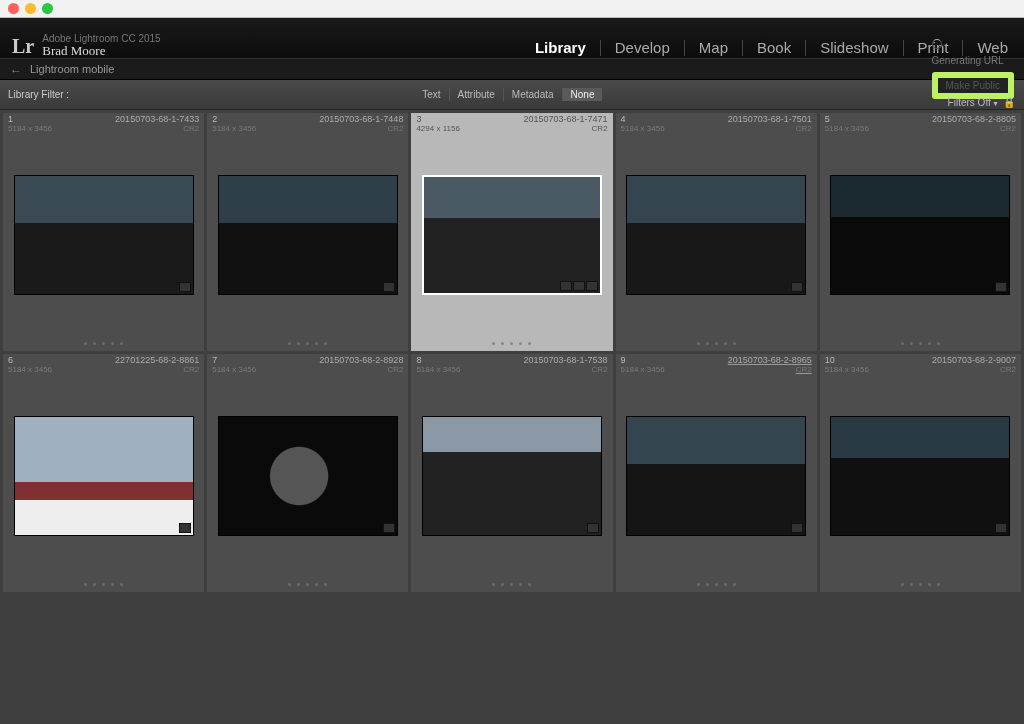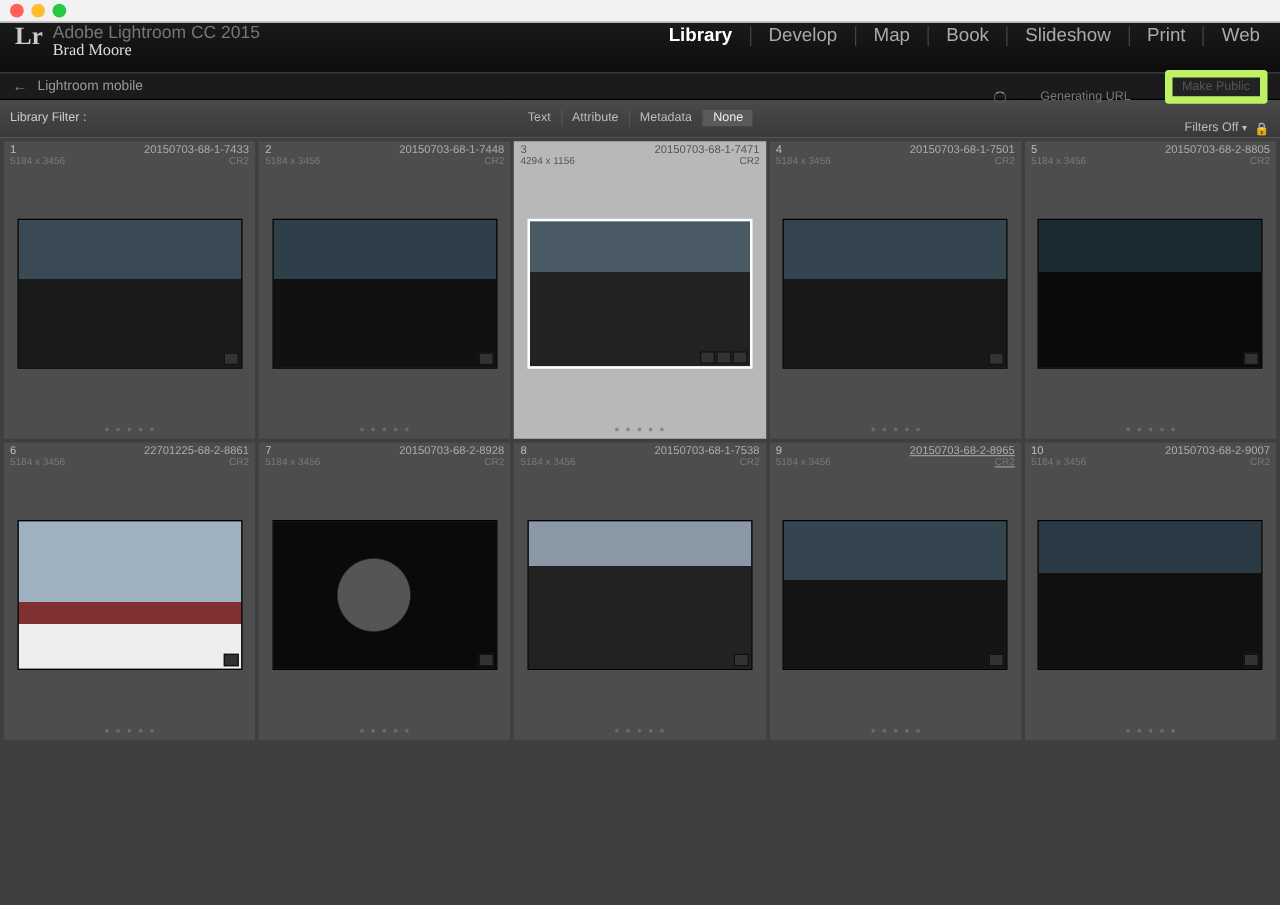--- a/index.html
+++ b/index.html
@@ -7,34 +7,34 @@
 
   
   .mac-title { height: 18px; background: #f2f2f2; border-bottom: 1px solid #bbb; display: flex; align-items: center; font-size: 11px; color: #444; position: relative; }
   .traffic { display: flex; gap: 6px; padding-left: 8px; }
   .dot { width: 11px; height: 11px; border-radius: 50%; }
   .dot.red { background:#ff5f57; } .dot.yellow{background:#febc2e;} .dot.green{background:#28c840;}
   .mac-title-text { position:absolute; left:50%; transform:translateX(-50%); display:flex; align-items:center; gap:6px; }
   .doc-icon { width:10px; height:10px; background:#d0d0d0; border:1px solid #999; }
 
   
-  .header { height: 40px; background: linear-gradient(#1a1a1a,#0c0c0c); display:flex; align-items:flex-start; padding:0 12px; color:#ccc; }
+  .header { height: 40px; background: linear-gradient(#1a1a1a,#0c0c0c); display:flex; align-items:flex-end; padding:0 12px; color:#ccc; }
   .lr-logo { font-family:Georgia,serif; font-size:20px; font-weight:bold; color:#ccc; margin-right:8px; }
   .id-block { display:flex; flex-direction:column; line-height:1.1; }
-  .id-small { font-size:14px; color:#777; }
+  .id-small { font-size:10px; color:#777; }
   .id-user  { font-size:13px; color:#ddd; font-family:Georgia,serif; }
   .modules { margin-left:auto; display:flex; align-items:center; gap:10px; }
   .mod { font-size:15px; color:#aaa; cursor:pointer; padding:2px 4px;}
   .mod.active { color:#fff; font-weight:600;}
   .divider { width:1px; height:16px; background:#444;}
 
   
   .crumb { height:22px; background:#1b1b1b; border-top:1px solid #333; border-bottom:1px solid #000; display:flex; align-items:center; padding:0 10px; font-size:11px; color:#999;}
   .back-arrow { color:#888; margin-right:8px; font-size:12px; cursor:pointer;}
-  .crumb-right { margin-left:auto; display:flex; align-items:flex-end; gap:27px;}
+  .crumb-right { margin-left:auto; display:flex; align-items:flex-start; gap:6px;flex-direction:column;}
   .spinner { width:10px;height:10px;border:1px solid #555;border-top-color:#aaa;border-radius:50%;}
   .make-btn { font-size:10px; color:#555; border:6px solid #bef264; border-radius:3px; padding:2px 8px; background:#222;}
 
   
   .filter { height:30px; background:linear-gradient(#4a4a4a,#3a3a3a); display:flex; align-items:center; padding:0 8px; font-size:10px; color:#ccc; border-bottom:1px solid #222;}
   .filter-tabs { margin-left:auto; display:flex;}
   .ftab { padding:1px 8px; color:#bbb; border-left:1px solid #555; cursor:pointer;}
   .ftab:first-child{border-left:none;}
   .ftab.active { background:#5a5a5a; color:#eee;}
   .filter-right { margin-left:auto; display:flex; align-items:center; gap:6px; color:#bbb;margin-top:16px;}

